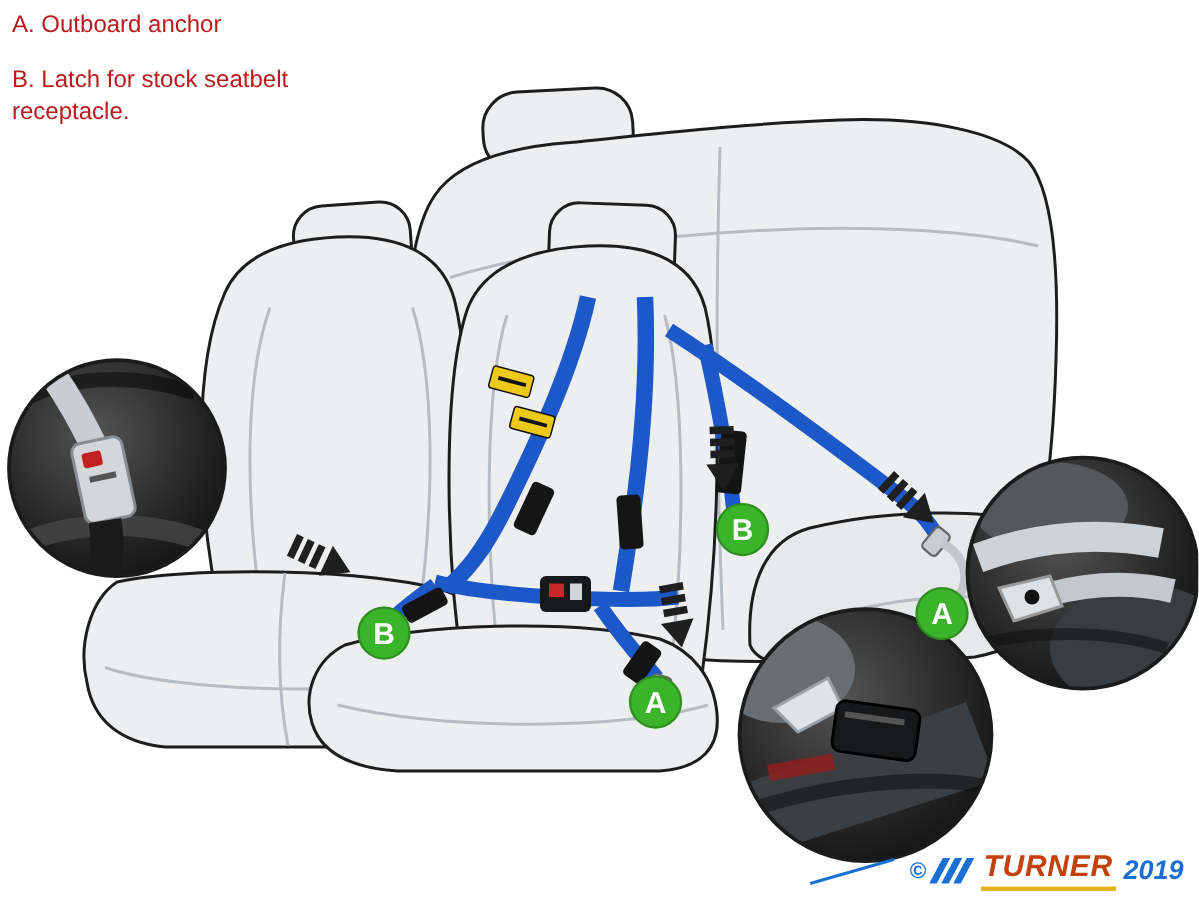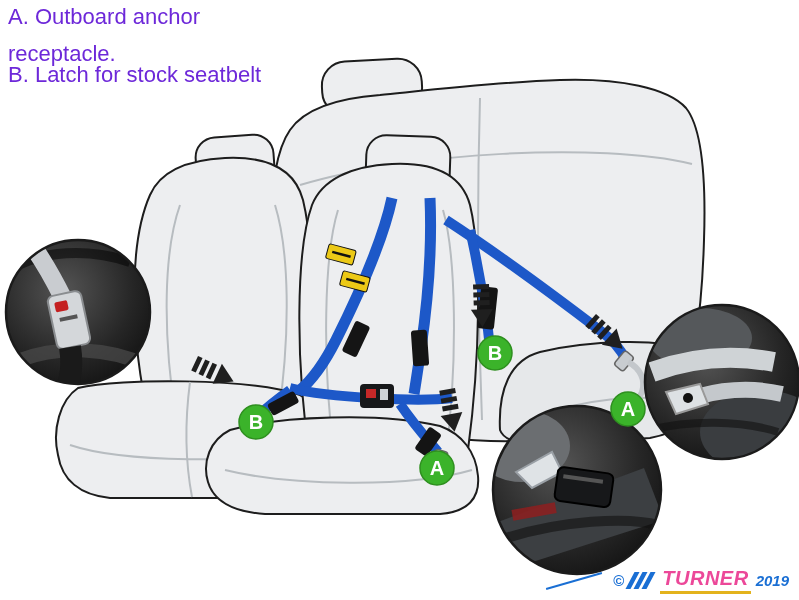--- a/index.html
+++ b/index.html
@@ -1,29 +1,29 @@
 <!DOCTYPE html>
 <html><head>
 <meta charset="utf-8">
 <style>
   html,body{margin:0;padding:0;background:#fff;}
   .stage{position:relative;width:799px;height:600px;background:#fff;overflow:hidden;
          font-family:"Liberation Sans",sans-serif;}
-  .legend{position:absolute;left:8px;top:6px;color:#6d28d9;font-size:22px;line-height:21px;}
+  .legend{position:absolute;left:8px;top:6px;color:#b91c1c;font-size:16px;line-height:21px;}
   .legend-block{margin-bottom:16px;}
   .diagram-svg{position:absolute;left:0;top:0;}
   .footer{position:absolute;right:10px;bottom:6px;display:flex;align-items:center;}
   .blue-line{width:58px;height:2px;background:#1a6fd4;transform:rotate(-16deg);margin-right:10px;}
   .copy{color:#1a6fd4;font-weight:bold;font-size:15px;margin-right:6px;}
   .slashes{display:inline-flex;align-items:center;margin-right:6px;}
   .slashes i{display:inline-block;width:5px;height:17px;background:#1a6fd4;
              transform:skewX(-28deg);margin-right:3px;}
-  .brand{color:#ec4899;font-weight:800;font-style:italic;font-size:20px;letter-spacing:.5px;
+  .brand{color:#c2410c;font-weight:800;font-style:italic;font-size:20px;letter-spacing:.5px;
          border-bottom:3px solid #e3b31c;padding:0 2px 1px 2px;margin-right:5px;}
-  .year{color:#1a6fd4;font-weight:bold;font-size:15px;font-style:italic;}
+  .year{color:#1a6fd4;font-weight:bold;font-size:18px;font-style:italic;}
 </style>
 </head>
 <body>
 
 <div class="stage">
 
   <svg class="diagram-svg" width="799" height="600" viewBox="0 0 799 600">
     <defs>
       <radialGradient id="gradDark" cx="40%" cy="35%" r="80%">
         <stop offset="0%" stop-color="#545454"></stop>
@@ -208,22 +208,22 @@
       <circle r="17" fill="#3bb32a" stroke="#2e8f1f" stroke-width="1.5"></circle>
       <text y="7" text-anchor="middle" font-size="20" font-weight="bold" fill="#ffffff" font-family="Liberation Sans, sans-serif">A</text>
     </g>
   </svg>
 
   <div class="legend">
     <div class="legend-block">
       <div>A. Outboard anchor</div>
     </div>
     <div class="legend-block">
+      <div>B. Latch for stock seatbelt</div>
       <div>receptacle.</div>
-      <div>B. Latch for stock seatbelt</div>
     </div>
   </div>
 
   <div class="footer">
     <div class="blue-line"></div>
     <span class="copy">©</span>
     <span class="slashes">
         <i></i>
         <i></i>
         <i></i>

